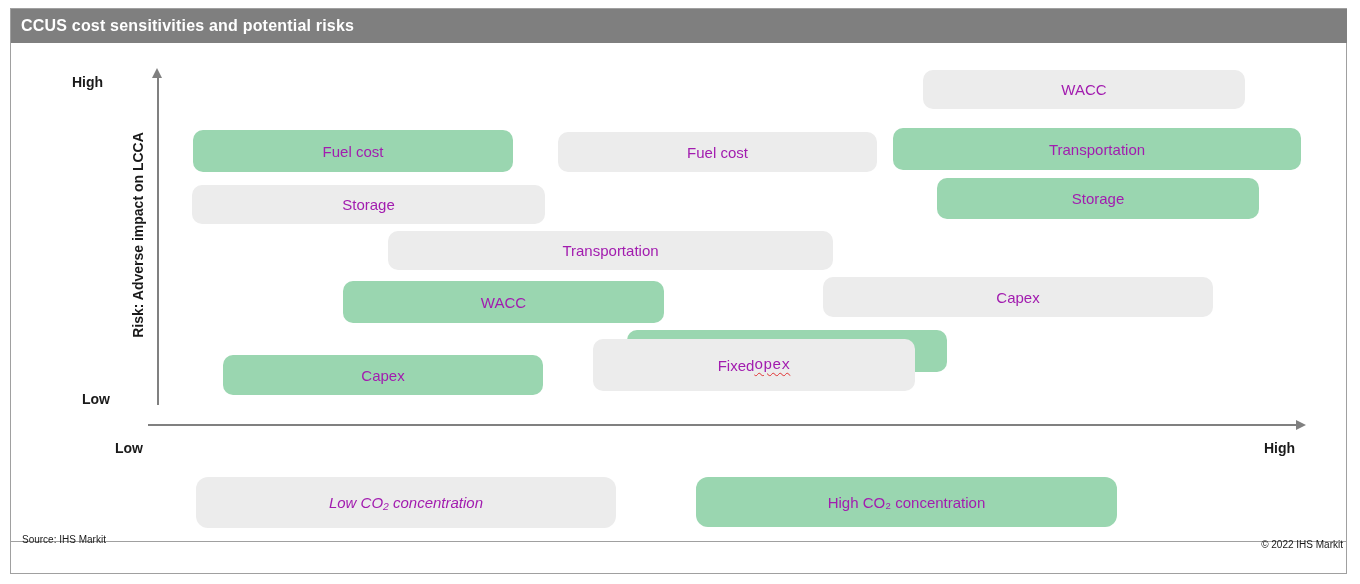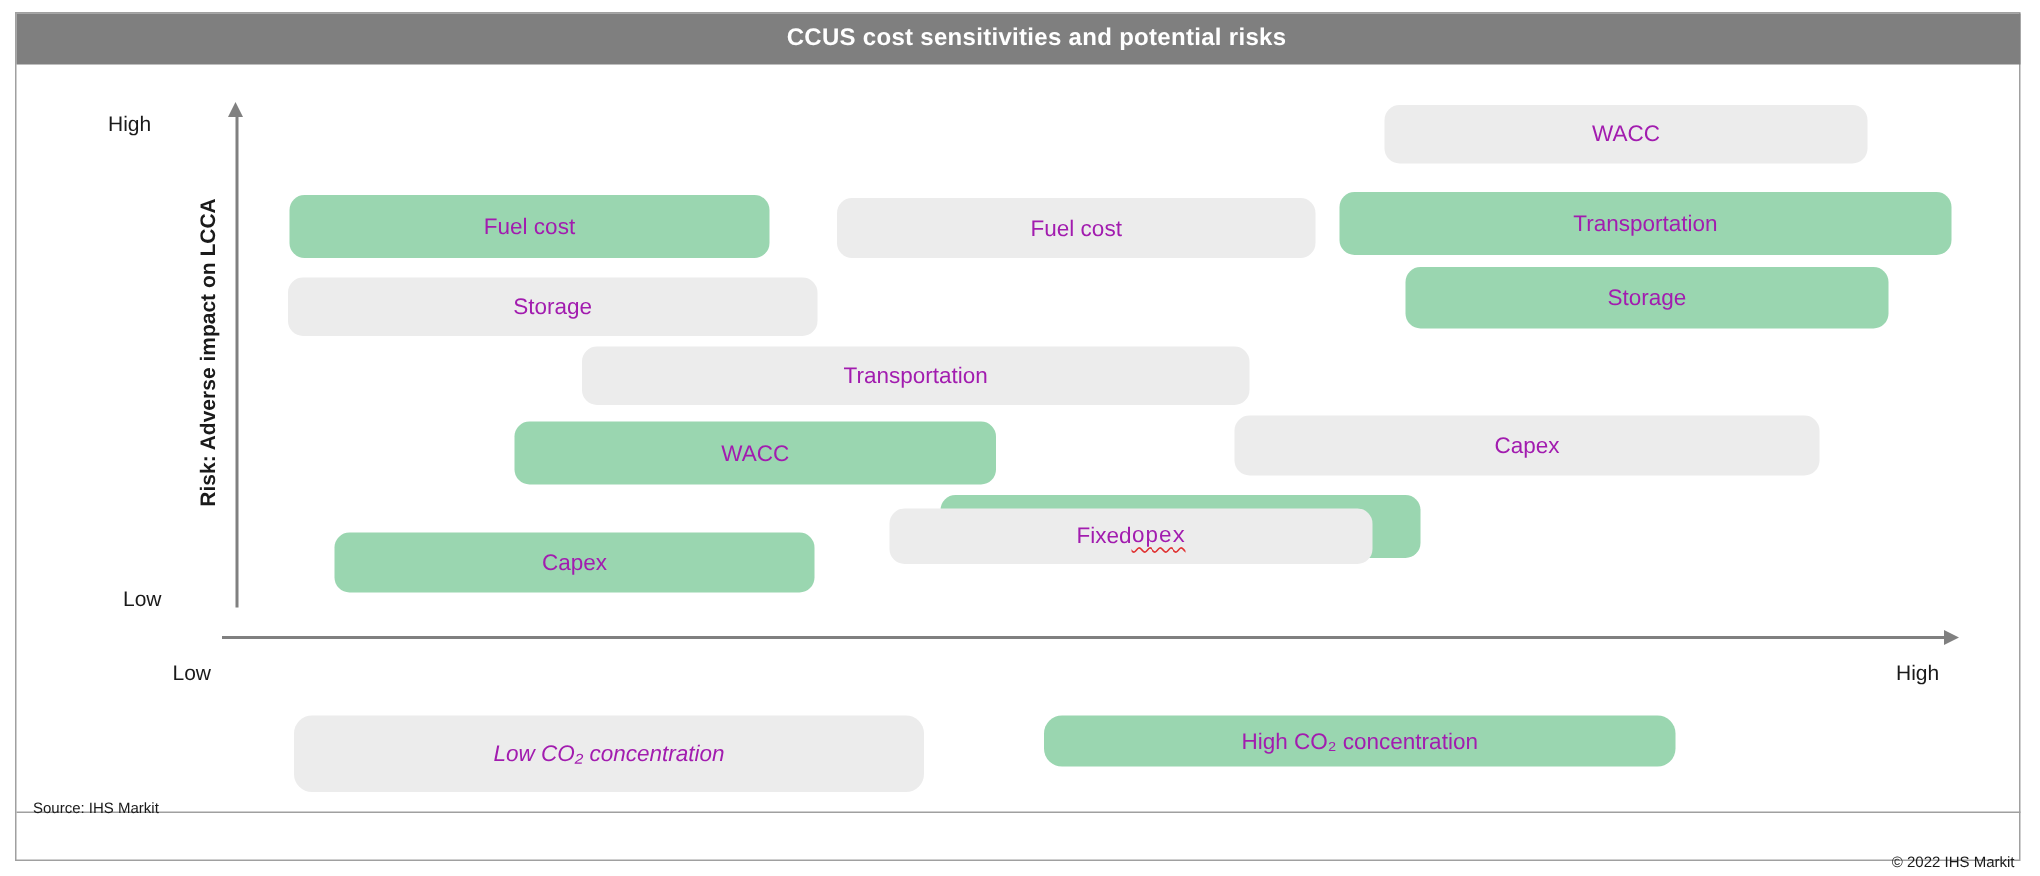--- a/index.html
+++ b/index.html
@@ -4,32 +4,31 @@
 <style>
   html,body{margin:0;padding:0;background:#fff;}
   .page{
     position:relative;width:1360px;height:584px;background:#ffffff;
     font-family:"Liberation Sans",sans-serif;overflow:hidden;
     --green:#9ad6b0;--gray:#ececec;--titlebar:#7f7f7f;--axis:#808080;--frame:#a0a0a0;
   }
   .frame{position:absolute;left:10px;top:8px;width:1337px;height:566px;border:1px solid var(--frame);box-sizing:border-box;}
   .titlebar{
     position:absolute;left:11px;top:9px;width:1336px;height:34px;background:var(--titlebar);
-    color:#ffffff;font-weight:bold;font-size:16px;line-height:34px;padding-left:24px;box-sizing:border-box;
+    color:#ffffff;font-weight:bold;font-size:16px;line-height:34px;padding-left:10px;box-sizing:border-box;
     letter-spacing:0.2px;
-    text-align:center;
   }
   .axis-line{position:absolute;background:var(--axis);}
   .y-line{left:157px;top:76px;width:1.5px;height:329px;}
   .x-line{left:148px;top:424px;width:1150px;height:1.5px;}
   .arrow-up{position:absolute;left:152px;top:68px;width:0;height:0;
     border-left:5px solid transparent;border-right:5px solid transparent;border-bottom:10px solid var(--axis);}
   .arrow-right{position:absolute;left:1296px;top:420px;width:0;height:0;
     border-top:5px solid transparent;border-bottom:5px solid transparent;border-left:10px solid var(--axis);}
-  .tick{position:absolute;font-size:14px;color:#1a1a1a;white-space:nowrap;}
+  .tick{position:absolute;font-size:14px;color:#1a1a1a;white-space:nowrap;font-weight:bold;}
   .y-title{
     position:absolute;left:138px;top:235px;transform:translate(-50%,-50%) rotate(-90deg);
     font-weight:bold;font-size:14px;color:#1a1a1a;white-space:nowrap;
   }
   .x-title{
     position:absolute;left:636px;top:439px;transform:translateX(-50%);
     font-weight:bold;font-size:14.5px;color:#1a1a1a;white-space:nowrap;
   }
   .risk-box{
     position:absolute;border-radius:10px;display:flex;align-items:center;justify-content:center;
@@ -38,21 +37,21 @@
   .risk-box.green{background:var(--green);}
   .risk-box.gray{background:var(--gray);}
   .legend-box{border-radius:12px;}
   .squiggle{
     text-decoration:underline;text-decoration-style:wavy;text-decoration-color:#e03131;
     text-decoration-thickness:1px;text-underline-offset:3px;font-family:Liberation Mono, monospace;
   }
   .sep{position:absolute;left:11px;top:541px;width:1336px;height:1px;background:var(--frame);}
   .footer-text{position:absolute;font-size:10px;color:#1a1a1a;white-space:nowrap;}
   .footer-left{left:22px;top:534px;}
-  .footer-right{right:17px;top:570px;margin-left:36px;}
+  .footer-right{right:17px;top:539px;margin-left:36px;}
 </style>
 </head>
 <body>
 
 <div class="page" style="--green: #9ad6b0; --gray: #ececec; --titlebar: #7f7f7f; --axis: #808080; --frame: #a0a0a0;">
 
   <div class="frame"></div>
 
   <div class="titlebar">CCUS cost sensitivities and potential risks</div>
 
@@ -72,25 +71,25 @@
       <div class="risk-box gray" style="left: 923px; top: 70px; width: 322px; height: 39px;">WACC</div>
       <div class="risk-box green" style="left: 193px; top: 130px; width: 320px; height: 42px;">Fuel cost</div>
       <div class="risk-box gray" style="left: 558px; top: 132px; width: 319px; height: 40px;">Fuel cost</div>
       <div class="risk-box green" style="left: 893px; top: 128px; width: 408px; height: 42px;">Transportation</div>
       <div class="risk-box gray" style="left: 192px; top: 185px; width: 353px; height: 39px;">Storage</div>
       <div class="risk-box green" style="left: 937px; top: 178px; width: 322px; height: 41px;">Storage</div>
       <div class="risk-box gray" style="left: 388px; top: 231px; width: 445px; height: 39px;">Transportation</div>
       <div class="risk-box green" style="left: 343px; top: 281px; width: 321px; height: 42px;">WACC</div>
       <div class="risk-box gray" style="left: 823px; top: 277px; width: 390px; height: 40px;">Capex</div>
       <div class="risk-box green" style="left: 627px; top: 330px; width: 320px; height: 42px;"></div>
-      <div class="risk-box gray" style="left: 593px; top: 339px; width: 322px; height: 37px; justify-content: center;">Fixed <span class="squiggle">opex</span></div>
+      <div class="risk-box gray" style="left: 593px; top: 339px; width: 322px; height: 52px; justify-content: center;">Fixed <span class="squiggle">opex</span></div>
       <div class="risk-box green" style="left: 223px; top: 355px; width: 320px; height: 40px;">Capex</div>
     </div>
   <div>
       <div class="risk-box gray legend-box" style="left: 196px; top: 477px; width: 420px; height: 51px; font-style: italic;">Low CO₂ concentration</div>
-      <div class="risk-box green legend-box" style="left: 696px; top: 477px; width: 421px; height: 34px;">High CO₂ concentration</div>
+      <div class="risk-box green legend-box" style="left: 696px; top: 477px; width: 421px; height: 50px;">High CO₂ concentration</div>
     </div>
 
   <div class="sep"></div>
   <div class="footer-text footer-left">Source: IHS Markit</div>
   <div class="footer-text footer-right">© 2022 IHS Markit</div>
 
 </div>
 
 </body></html>

